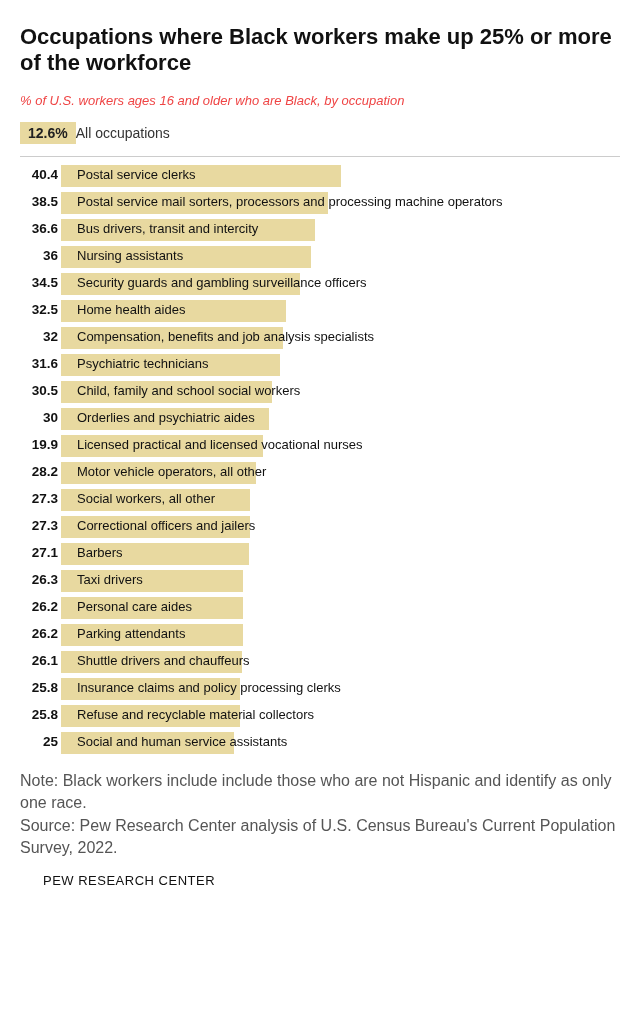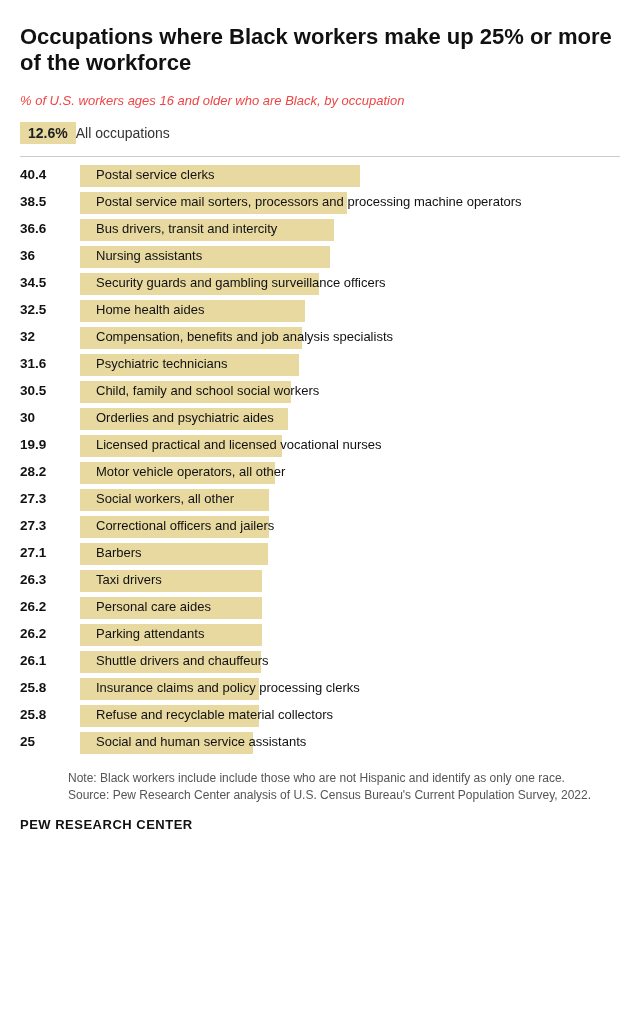--- a/index.html
+++ b/index.html
@@ -50,21 +50,22 @@
     .bar-row {
       display: flex;
       align-items: center;
       margin-bottom: 3px;
       min-height: 24px;
     }
     .bar-value {
       font-weight: 700;
       font-size: 13.5px;
       min-width: 38px;
-      margin-right: 22px;
+      text-align: right;
+      margin-right: 3px;
       color: #111;
     }
     .bar-container {
       position: relative;
       flex: 1;
       display: flex;
       align-items: flex-start;
       padding-left: 12px;
     }
     .bar {
@@ -78,32 +79,32 @@
       position: relative;
       z-index: 1;
       font-size: 13px;
       color: #111;
       padding: 2px 4px;
       white-space: nowrap;
       overflow: visible;
     }
     .footnote {
       margin-top: 16px;
-      font-size: 12px;
+      font-size: 16px;
       color: #555;
       line-height: 1.4;
-      margin-left: 48px;
     }
     .pew-logo {
       margin-top: 14px;
       font-size: 13px;
-      font-weight: 700;
+      font-weight: 400;
       color: #111;
       letter-spacing: 0.5px;
       text-transform: uppercase;
+      margin-left: 23px;
     }
   </style>
 </head>
 <body>
 
 <h1 class="chart-title">Occupations where Black workers make up 25%
 or more of the workforce</h1>
 <p class="chart-subtitle">% of U.S. workers ages 16 and older who are Black, by occupation</p>
 
 <div class="all-occupations-row">

